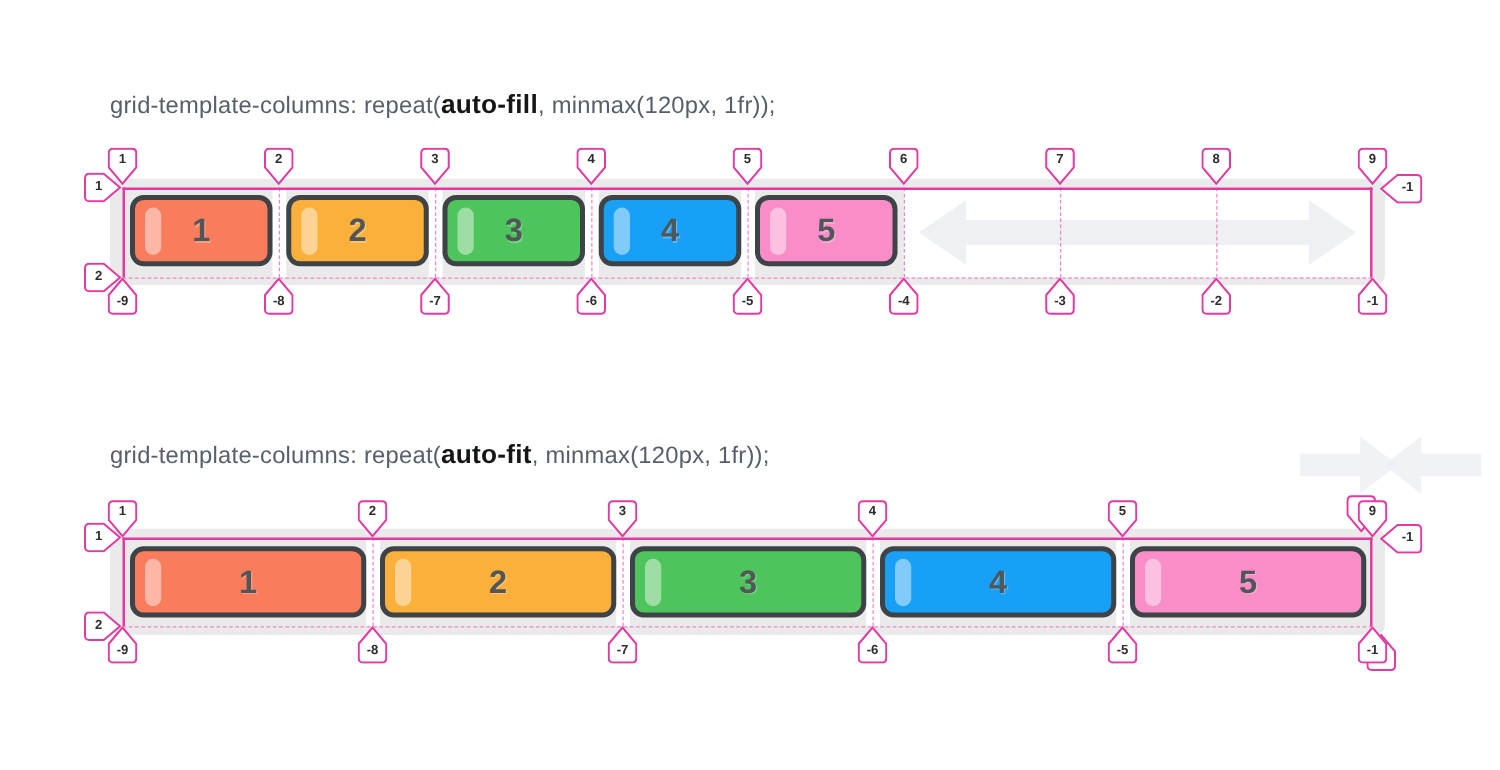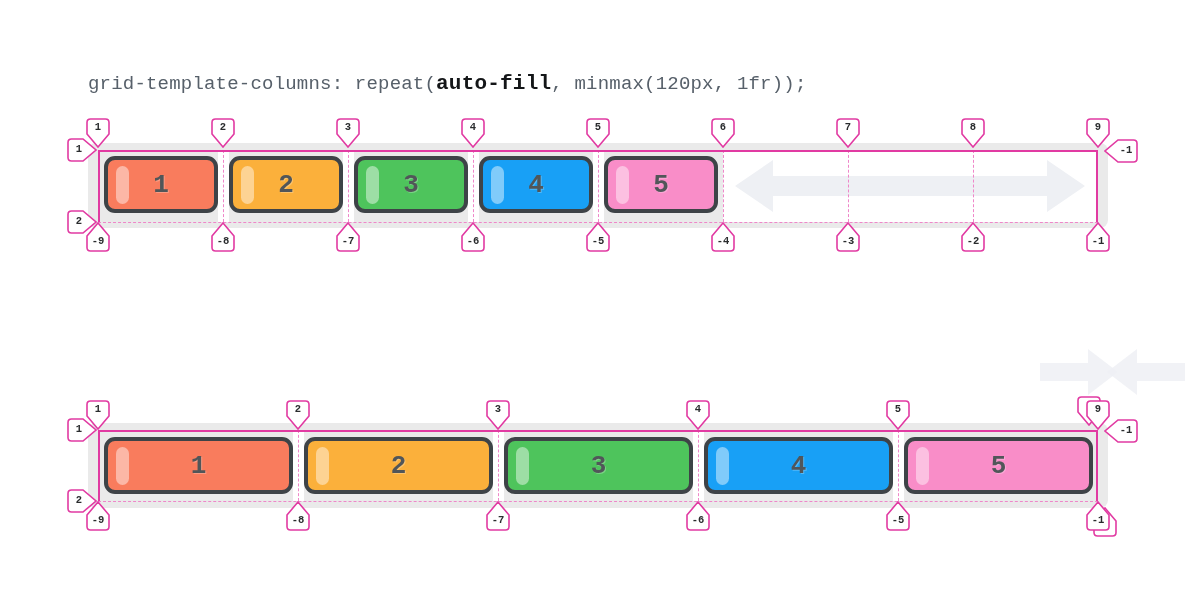--- a/index.html
+++ b/index.html
@@ -1,17 +1,17 @@
 <!DOCTYPE html>
 <html><head>
 <meta charset="utf-8">
 <style>
   html,body{margin:0;padding:0;background:#fff;}
   #app{position:relative;width:1200px;height:616px;background:#fff;overflow:hidden;
-       font-family:Liberation Mono, monospace;}
+       font-family:Liberation Sans, sans-serif;}
   .title{position:absolute;left:88px;font-size:19px;color:#57606a;letter-spacing:0.2px;white-space:nowrap;}
   .title .kw{font-weight:bold;color:#141618;font-size:21px;}
   .gridbox{position:absolute;background:#eaeaea;border-radius:8px;}
   .whitefill{position:absolute;background:#ffffff;}
   .overlay-rect{position:absolute;border:2px solid #e13aa2;border-bottom:none;box-sizing:border-box;}
   .colline{position:absolute;width:0;border-left:1px dashed #ef86c9;}
   .rowline{position:absolute;height:0;border-top:1px dashed #ef86c9;}
   .cell{position:absolute;border:4px solid #3e4347;border-radius:11px;box-sizing:border-box;
         display:flex;align-items:center;justify-content:center;}
   .cell .num{font-size:26px;font-weight:bold;color:#515659;text-shadow:1px 1px 0 rgba(255,255,255,0.25);}
@@ -26,20 +26,23 @@
 </style>
 </head>
 <body>
 
 <div id="app">
 
   <div class="title" style="top:72px;">
     <span>grid-template-columns: repeat(</span><span class="kw">auto-fill</span><span>, minmax(120px, 1fr));</span>
   </div>
 
+  <div class="title" style="top:352px;">
+    <span>grid-template-columns: repeat(</span><span class="kw">auto-fit</span><span>, minmax(120px, 1fr));</span>
+  </div>
 
 <div class="gridbox" style="left: 88px; top: 143px; width: 1020px; height: 85px;"></div>
     <div class="whitefill" style="left: 218px; top: 150px; width: 11px; height: 72px;"></div>
     <div class="whitefill" style="left: 343px; top: 150px; width: 11px; height: 72px;"></div>
     <div class="whitefill" style="left: 468px; top: 150px; width: 11px; height: 72px;"></div>
     <div class="whitefill" style="left: 593px; top: 150px; width: 11px; height: 72px;"></div>
     <div class="whitefill" style="left: 723px; top: 150px; width: 374px; height: 72px;">
       <svg class="arrowsvg" style="left:12px;top:9px;" width="350" height="54" viewBox="0 0 350 54">
         <polygon points="350,27 312,1 312,17 38,17 38,1 0,27 38,53 38,37 312,37 312,53"></polygon>
       </svg>

